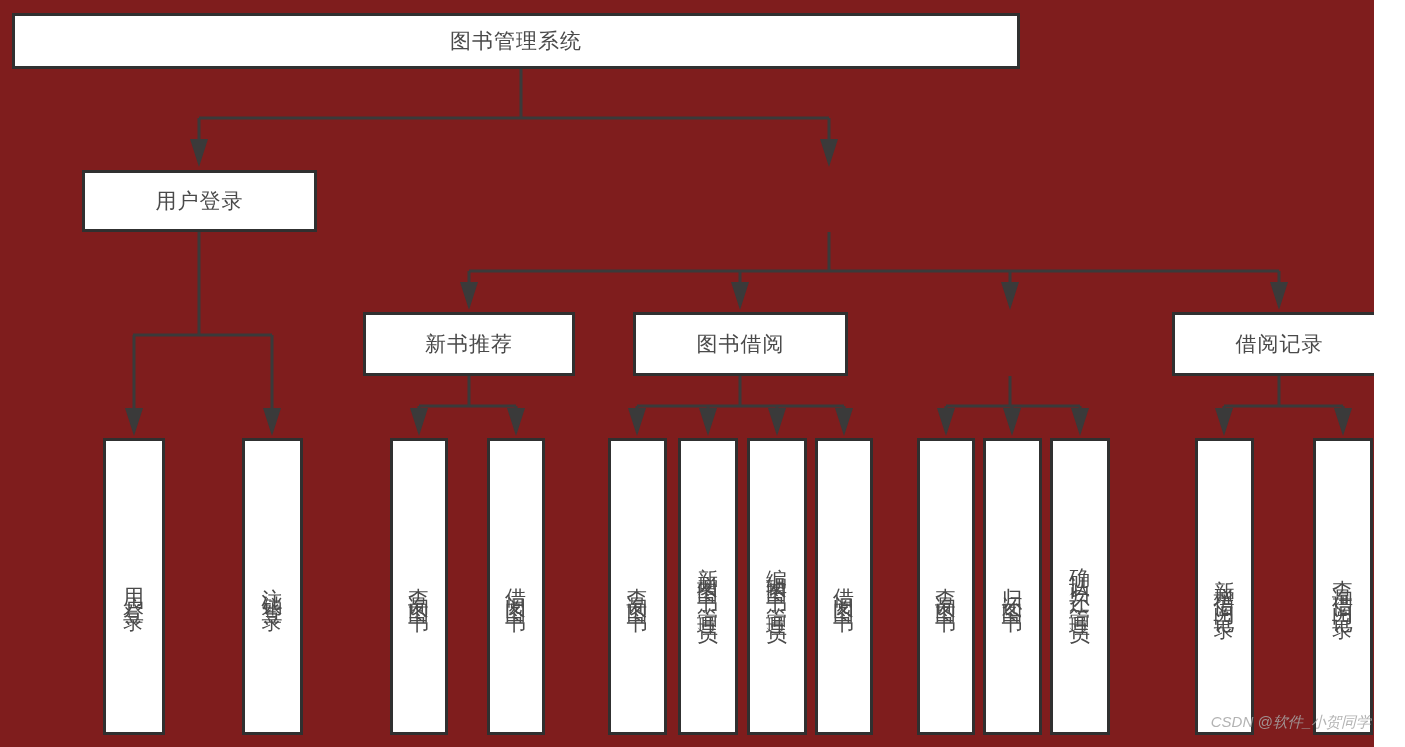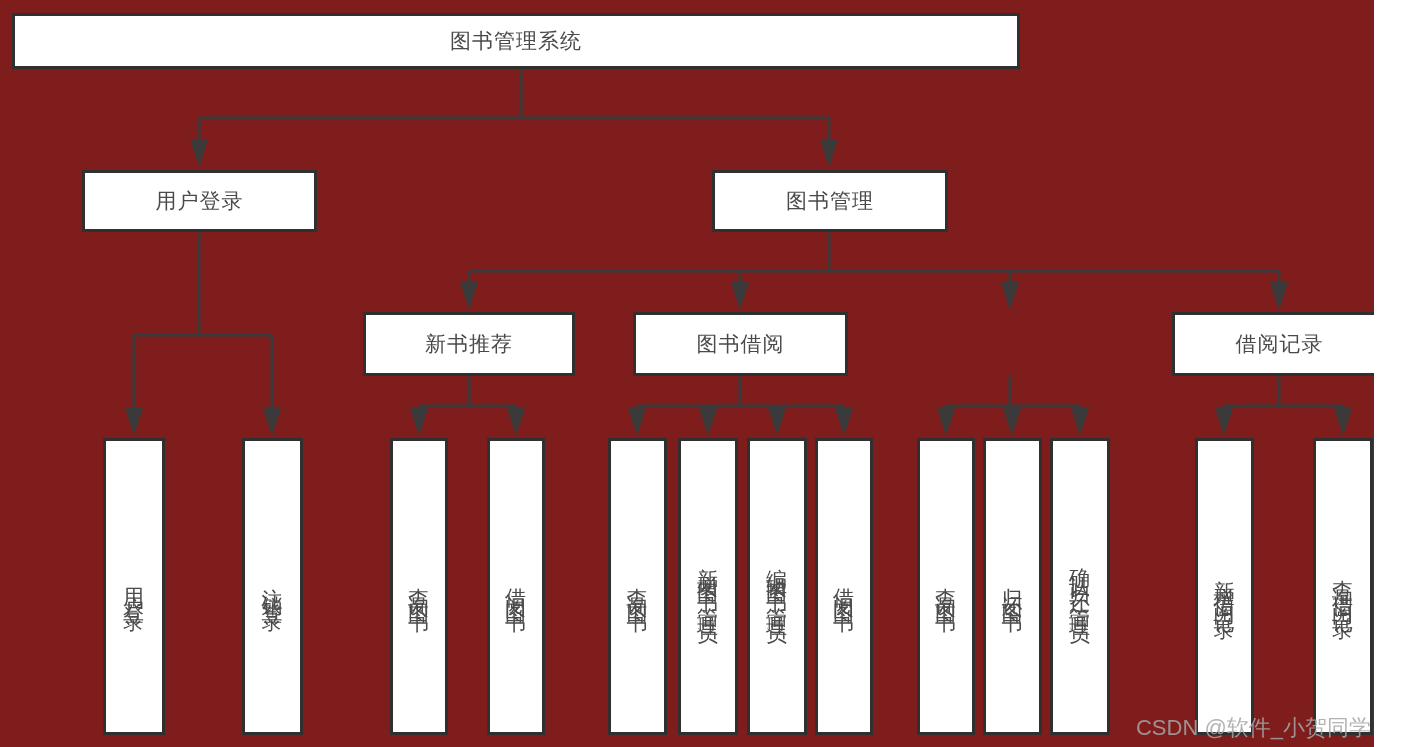--- a/index.html
+++ b/index.html
@@ -42,24 +42,25 @@
     font-size: 21px;
     letter-spacing: 8px;
     line-height: 1;
     white-space: nowrap;
   }
   .watermark {
     position: absolute;
     right: 3px;
     top: 713px;
     z-index: 3;
-    font-size: 22px;
+    font-size: 15px;
     color: #a6a6a6;
     opacity: 0.85;
     white-space: nowrap;
+    font-style: italic;
   }
 </style>
 </head>
 <body>
 
 <div class="canvas">
 
   <svg class="connectors" width="1405" height="747" viewBox="0 0 1405 747">
     <g stroke="#3a3a3a" stroke-width="3" fill="none">
 
@@ -99,23 +100,20 @@
       <polygon points="1334,408 1352,408 1343,436"></polygon>
     </g>
   </svg>
 
   <div class="box hbox" style="left:12px;top:13px;width:1008px;height:56px">
     <span>图书管理系统</span>
   </div>
 
   <div class="box hbox" style="left:82px;top:170px;width:235px;height:62px">
     <span>用户登录</span>
-  </div>
-  <div class="box hbox" style="left:712px;top:170px;width:236px;height:62px">
-    <span>图书管理</span>
   </div>
 
   <div class="box hbox" style="left:363px;top:312px;width:212px;height:64px">
     <span>新书推荐</span>
   </div>
   <div class="box hbox" style="left:633px;top:312px;width:215px;height:64px">
     <span>图书借阅</span>
   </div>
   <div class="box hbox" style="left:1172px;top:312px;width:215px;height:64px">
     <span>借阅记录</span>

